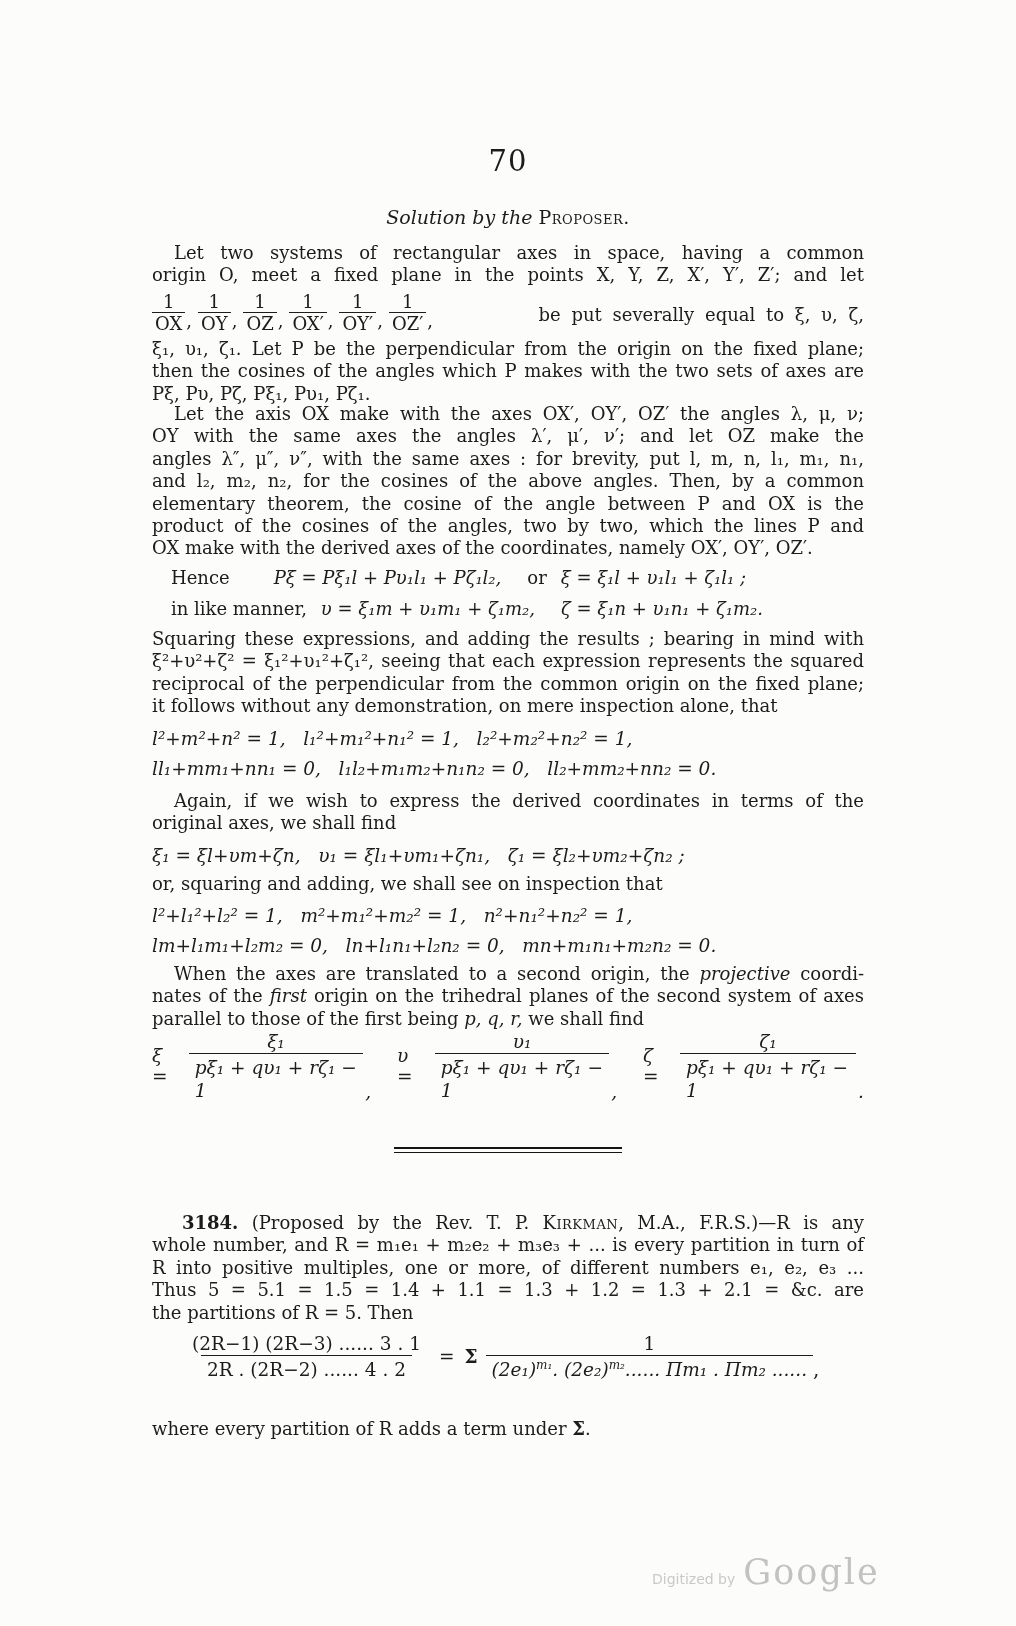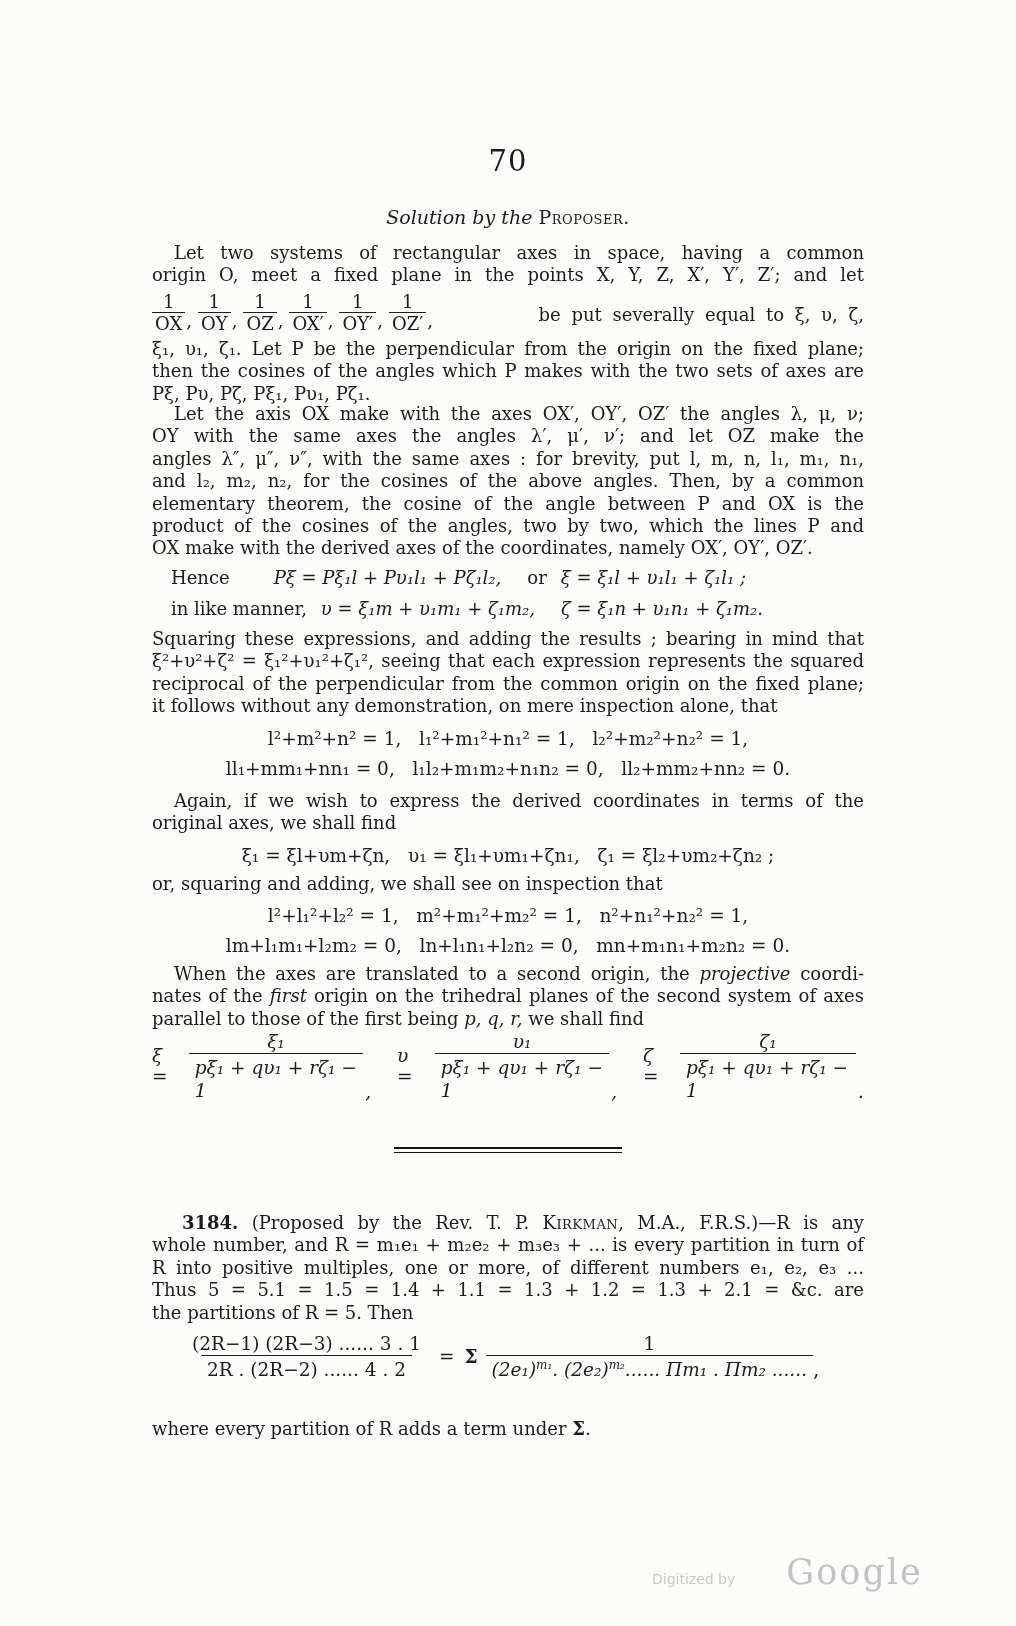--- a/index.html
+++ b/index.html
@@ -17,21 +17,21 @@
   .heading{font-size:19px;}
   .it{font-style:italic;}
   .sc{font-variant:small-caps;letter-spacing:0.5px;}
   .bold{font-weight:bold;}
 
   .ln{line-height:22.4px;text-align:justify;text-align-last:justify;}
   .ln-last{line-height:22.4px;text-align:left;}
   .ind{text-indent:22px;}
   .ind2{text-indent:30px;}
 
-  .eqline{line-height:30px;text-align:center;white-space:pre-wrap;font-size:18.5px;}
+  .eqline{line-height:30px;text-align:left;font-style:italic;white-space:pre-wrap;font-size:18.5px;}
 
   
   .fracrow{display:flex;justify-content:space-between;align-items:center;height:50px;}
   .fr-group{display:inline-flex;align-items:center;}
   .frac{display:inline-flex;flex-direction:column;align-items:center;line-height:1.12;}
   .frac .num{padding:0 2px;}
   .frac .den{border-top:1.7px solid #1c1c1c;padding:1px 3px 0 3px;}
   .fr-comma{margin:14px 6px 0 1px;}
   .fr-tail{word-spacing:5px;padding-top:2px;}
 
@@ -61,21 +61,21 @@
   .eq3184 .eqs{margin:0 10px 0 14px;}
   .sigma{font-weight:bold;font-style:normal;}
   .eq3184 .rhsden{font-style:italic;}
   .eq3184 sup{font-size:12px;font-style:italic;}
   .eq3184 .comma{align-self:flex-end;font-size:20px;}
 
   .finalline{line-height:22.4px;}
 
   .wm{display:flex;align-items:baseline;}
   .wm-digitized{font-family:"DejaVu Sans","Liberation Sans",sans-serif;font-size:14px;color:#c9c9c9;margin-right:8px;}
-  .wm-google{font-size:35px;color:#c2c2c2;letter-spacing:2px;margin-left:43px;}
+  .wm-google{font-size:35px;color:#c2c2c2;letter-spacing:2px;}
 </style>
 </head>
 <body>
 
 <div class="page">
 
   <div class="abs center pagenum" style="top:144px">70</div>
 
   <div class="abs center heading" style="top:206px">
     <span class="it">Solution by the </span><span class="sc">Proposer.</span>
@@ -150,21 +150,21 @@
 
   <div class="abs col mathrow" style="top:597px">
     <span class="roman">in like manner,</span>
     <span class="gap14"></span>
     <span class="m">υ = ξ₁m + υ₁m₁ + ζ₁m₂,</span>
     <span class="gap24"></span>
     <span class="m">ζ = ξ₁n + υ₁n₁ + ζ₁m₂.</span>
   </div>
 
   <div class="abs col" style="top:628px">
-    <div class="ln">Squaring these expressions, and adding the results ;  bearing in mind that</div>
+    <div class="ln">Squaring these expressions, and adding the results ;  bearing in mind with</div>
     <div class="ln">ξ²+υ²+ζ² = ξ₁²+υ₁²+ζ₁², seeing that each expression represents the squared</div>
     <div class="ln">reciprocal of the perpendicular from the common origin on the fixed plane;</div>
     <div class="ln-last">it follows without any demonstration, on mere inspection alone, that</div>
   </div>
 
   <div class="abs col" style="top:724px">
     <div class="eqline">l²+m²+n² = 1,   l₁²+m₁²+n₁² = 1,   l₂²+m₂²+n₂² = 1,</div>
     <div class="eqline">ll₁+mm₁+nn₁ = 0,   l₁l₂+m₁m₂+n₁n₂ = 0,   ll₂+mm₂+nn₂ = 0.</div>
   </div>
 

